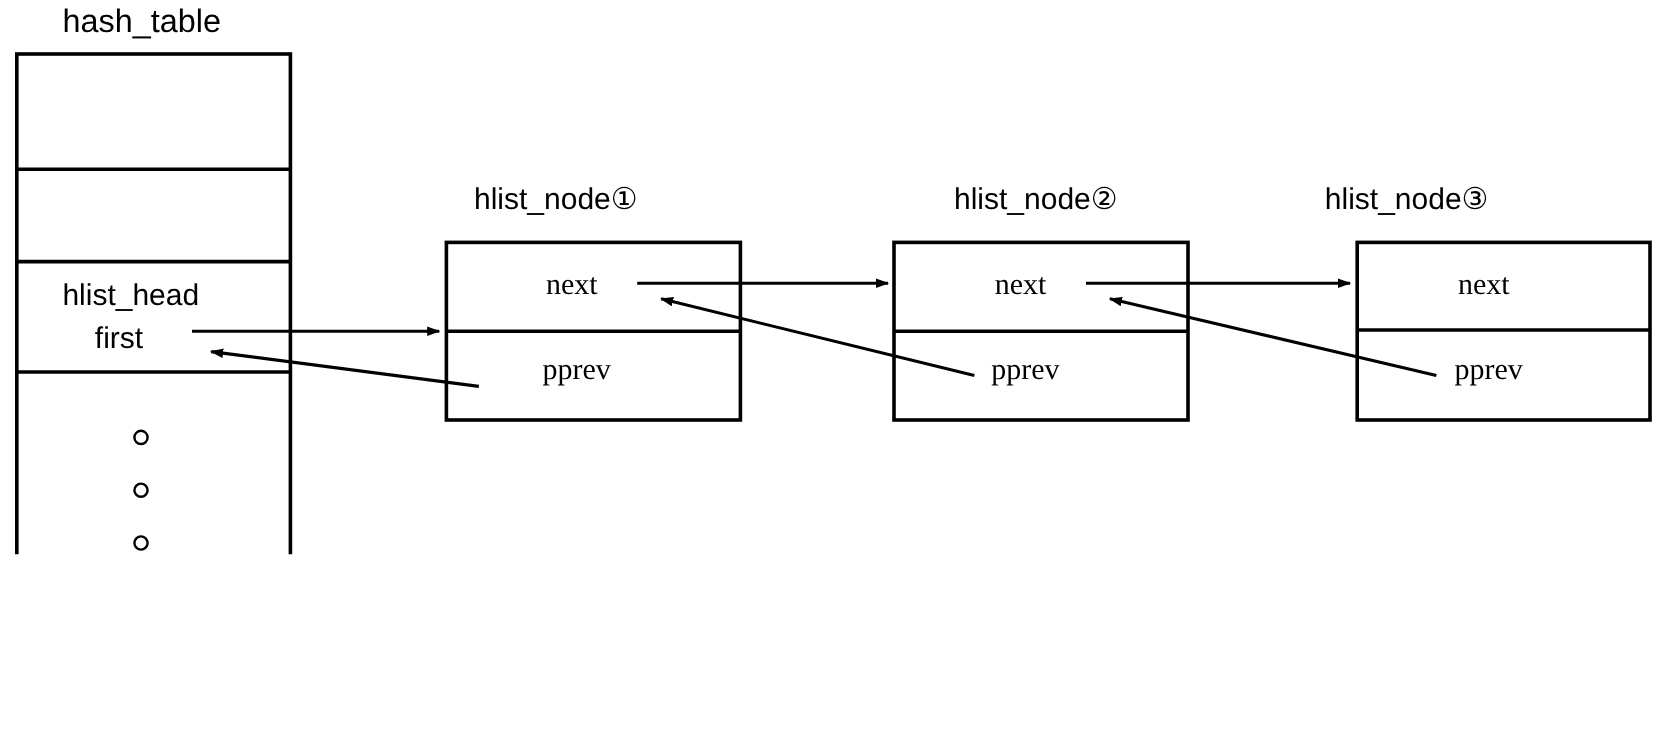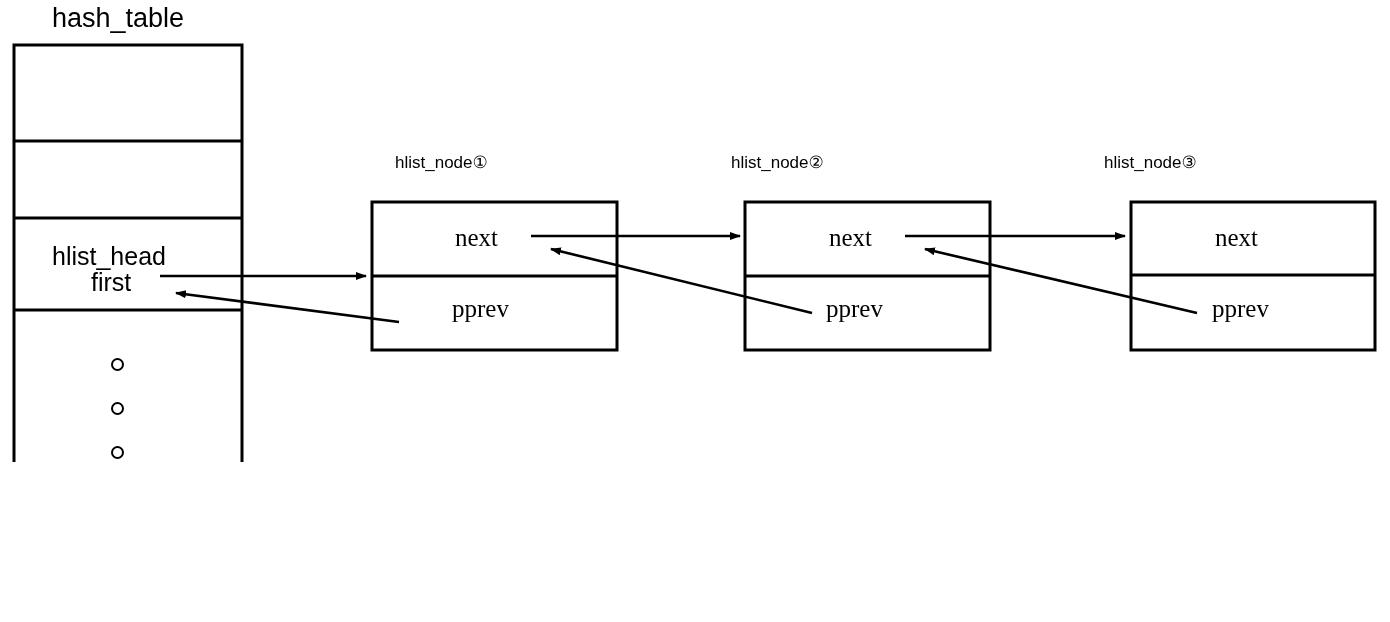--- a/index.html
+++ b/index.html
@@ -29,21 +29,21 @@
     position: absolute;
     white-space: nowrap;
     font-family: "Liberation Sans", sans-serif;
     color: #000000;
     line-height: 1;
   }
   .title-lbl {
     font-size: 27px;
   }
   .node-title {
-    font-size: 17px;
+    font-size: 25px;
   }
   .field-lbl {
     font-size: 25px;
     font-family: Liberation Serif, serif;
   }
   .head-lbl {
     font-size: 25px;
   }
   .dots-col {
     position: absolute;
@@ -102,36 +102,36 @@
 
     <path d="M531,236 L740,236" stroke="#000000" stroke-width="2.6" fill="none" marker-end="url(#arrowfull)"></path>
 
     <path d="M812,313 L551,249" stroke="#000000" stroke-width="2.6" fill="none" marker-end="url(#arrowfull)"></path>
 
     <path d="M905,236 L1125,236" stroke="#000000" stroke-width="2.6" fill="none" marker-end="url(#arrowfull)"></path>
 
     <path d="M1197,313 L925,249" stroke="#000000" stroke-width="2.6" fill="none" marker-end="url(#arrowfull)"></path>
   </svg>
 
-  <div class="lbl head-lbl" style="left:52px; top:244px;">hlist_head</div>
-  <div class="lbl head-lbl" style="left:91px; top:270px;">first</div>
+  <div class="lbl head-lbl" style="left:52px; top:234px;">hlist_head</div>
+  <div class="lbl head-lbl" style="left:79px; top:270px;">first</div>
 
   <div class="dots-col" style="left:111px; top:358px;">
     <div class="dot"></div>
     <div style="height:31px"></div>
     <div class="dot"></div>
     <div style="height:31px"></div>
     <div class="dot"></div>
   </div>
 
   <div class="lbl node-title" style="left:395px; top:154px;">hlist_node①</div>
   <div class="lbl field-lbl" style="left:455px; top:225px;">next</div>
   <div class="lbl field-lbl" style="left:452px; top:296px;">pprev</div>
 
-  <div class="lbl node-title" style="left:731px; top:154px;">hlist_node②</div>
+  <div class="lbl node-title" style="left:795px; top:154px;">hlist_node②</div>
   <div class="lbl field-lbl" style="left:829px; top:225px;">next</div>
   <div class="lbl field-lbl" style="left:826px; top:296px;">pprev</div>
 
   <div class="lbl node-title" style="left:1104px; top:154px;">hlist_node③</div>
   <div class="lbl field-lbl" style="left:1215px; top:225px;">next</div>
   <div class="lbl field-lbl" style="left:1212px; top:296px;">pprev</div>
 
 </div>
 
 </body></html>

